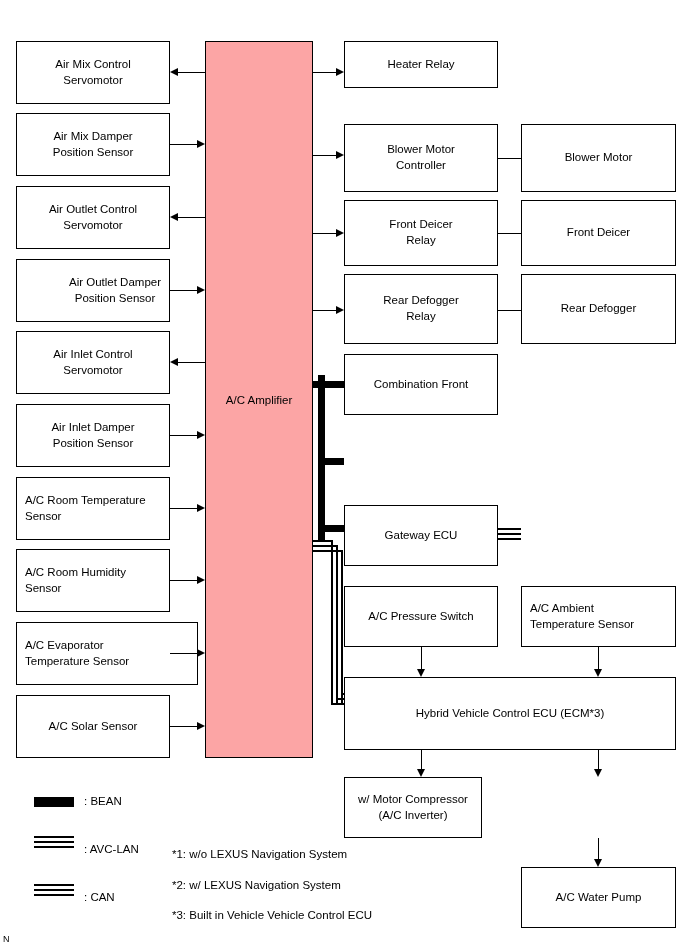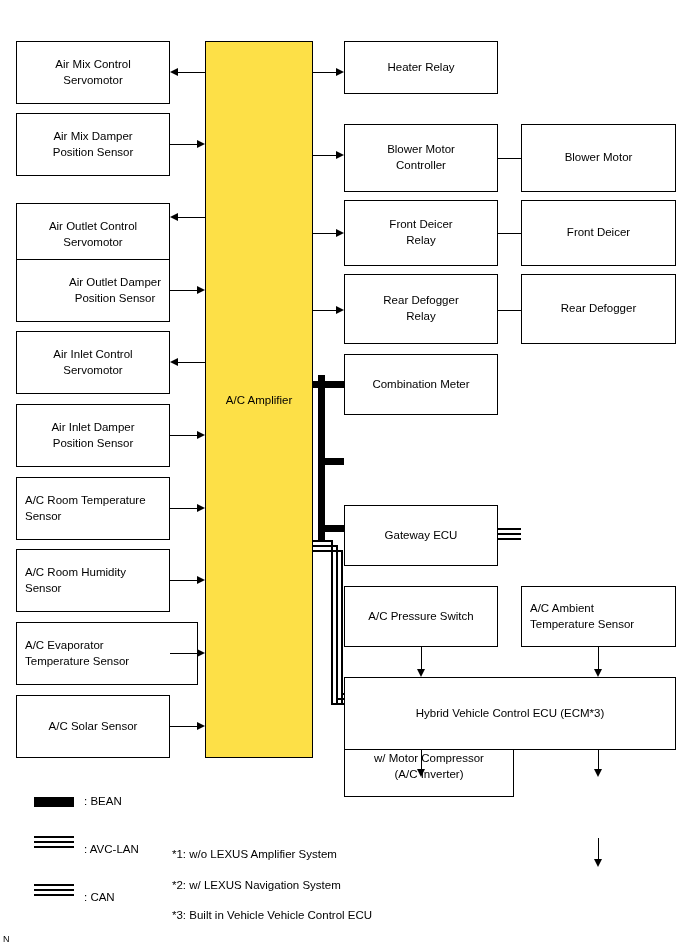--- a/index.html
+++ b/index.html
@@ -34,21 +34,21 @@
   }
   .box.left {
     justify-content: flex-start;
     text-align: left;
     padding-left: 8px;
   }
   .amp {
     position: absolute;
     box-sizing: border-box;
     border: 1px solid #000000;
-    background: #fde047;
+    background: #fca5a5;
     display: flex;
     align-items: center;
     justify-content: center;
     font-size: 11.5px;
   }
   .hline {
     position: absolute;
     background: #000000;
     height: 1px;
   }
@@ -121,21 +121,21 @@
 <body>
 
 <div id="canvas">
 
   <div class="box" style="left:16px; top:41px; width:154px; height:63px;">Air Mix Control
 Servomotor</div>
 
   <div class="box" style="left:16px; top:113px; width:154px; height:63px;">Air Mix Damper
 Position Sensor</div>
 
-  <div class="box" style="left:16px; top:186px; width:154px; height:63px;margin-top:17px;">Air Outlet Control
+  <div class="box" style="left:16px; top:186px; width:154px; height:63px;">Air Outlet Control
 Servomotor</div>
 
   <div class="box" style="left:16px; top:259px; width:154px; height:63px;padding-left:48px;">Air Outlet Damper
 Position Sensor</div>
 
   <div class="box" style="left:16px; top:331px; width:154px; height:63px;">Air Inlet Control
 Servomotor</div>
 
   <div class="box" style="left:16px; top:404px; width:154px; height:63px;">Air Inlet Damper
 Position Sensor</div>
@@ -146,52 +146,53 @@
   <div class="box left" style="left:16px; top:549px; width:154px; height:63px;">A/C Room Humidity
 Sensor</div>
 
   <div class="box left" style="left:16px; top:622px; width:182px; height:63px;">A/C Evaporator
 Temperature Sensor</div>
 
   <div class="box" style="left:16px; top:695px; width:154px; height:63px;">A/C Solar Sensor</div>
 
   <div class="amp" style="left:205px; top:41px; width:108px; height:717px;">A/C Amplifier</div>
 
-  <div class="box" style="left:344px; top:41px; width:154px; height:53px;">Heater Relay</div>
+  <div class="box" style="left:344px; top:41px; width:154px; height:47px;">Heater Relay</div>
 
   <div class="box" style="left:344px; top:124px; width:154px; height:68px;">Blower Motor
 Controller</div>
 
   <div class="box" style="left:344px; top:200px; width:154px; height:66px;">Front Deicer
 Relay</div>
 
   <div class="box" style="left:344px; top:274px; width:154px; height:70px;">Rear Defogger
 Relay</div>
 
-  <div class="box" style="left:344px; top:354px; width:154px; height:61px;">Combination Meter</div>
+  <div class="box" style="left:344px; top:354px; width:154px; height:61px;">Combination Front</div>
 
 
   <div class="box" style="left:344px; top:505px; width:154px; height:61px;">Gateway ECU</div>
 
   <div class="box" style="left:344px; top:586px; width:154px; height:61px;">A/C Pressure Switch</div>
 
-  <div class="box" style="left:344px; top:736px; width:170px; height:61px;">w/ Motor Compressor
+  <div class="box" style="left:344px; top:777px; width:138px; height:61px;">w/ Motor Compressor
 (A/C Inverter)</div>
 
   <div class="box" style="left:521px; top:124px; width:155px; height:68px;">Blower Motor</div>
 
   <div class="box" style="left:521px; top:200px; width:155px; height:66px;">Front Deicer</div>
 
   <div class="box" style="left:521px; top:274px; width:155px; height:70px;">Rear Defogger</div>
 
 
   <div class="box left" style="left:521px; top:586px; width:155px; height:61px;">A/C Ambient
 Temperature Sensor</div>
 
 
+  <div class="box" style="left:521px; top:867px; width:155px; height:61px;">A/C Water Pump</div>
 
   <div class="box" style="left:344px; top:677px; width:332px; height:73px;">Hybrid Vehicle Control ECU  (ECM*3)</div>
 
   <div class="hline" style="left:178px; top:72px; width:27px;"></div>
   <div class="arrow-l" style="left:170px; top:68px;"></div>
 
   <div class="hline" style="left:170px; top:144px; width:27px;"></div>
   <div class="arrow-r" style="left:197px; top:140px;"></div>
 
   <div class="hline" style="left:178px; top:217px; width:27px;"></div>
@@ -290,19 +291,19 @@
   </div>
   <div class="legend-label" style="left:84px; top:843px;">: AVC-LAN</div>
 
   <div class="swatch-lines" style="left:34px; top:884px; width:40px; height:14px;">
     <i style="left:0; top:0px; width:40px;"></i>
     <i style="left:0; top:5px; width:40px;"></i>
     <i style="left:0; top:10px; width:40px;"></i>
   </div>
   <div class="legend-label" style="left:84px; top:891px;">: CAN</div>
 
-  <div class="legend-note" style="left:172px; top:848px;">*1: w/o LEXUS Amplifier System</div>
+  <div class="legend-note" style="left:172px; top:848px;">*1: w/o LEXUS Navigation System</div>
   <div class="legend-note" style="left:172px; top:879px;text-align:right;">*2: w/ LEXUS Navigation System</div>
   <div class="legend-note" style="left:172px; top:909px;">*3: Built in Vehicle Vehicle Control ECU</div>
 
   <div class="corner-letter" style="left:3px; top:934px;">N</div>
 
 </div>
 
 </body></html>

